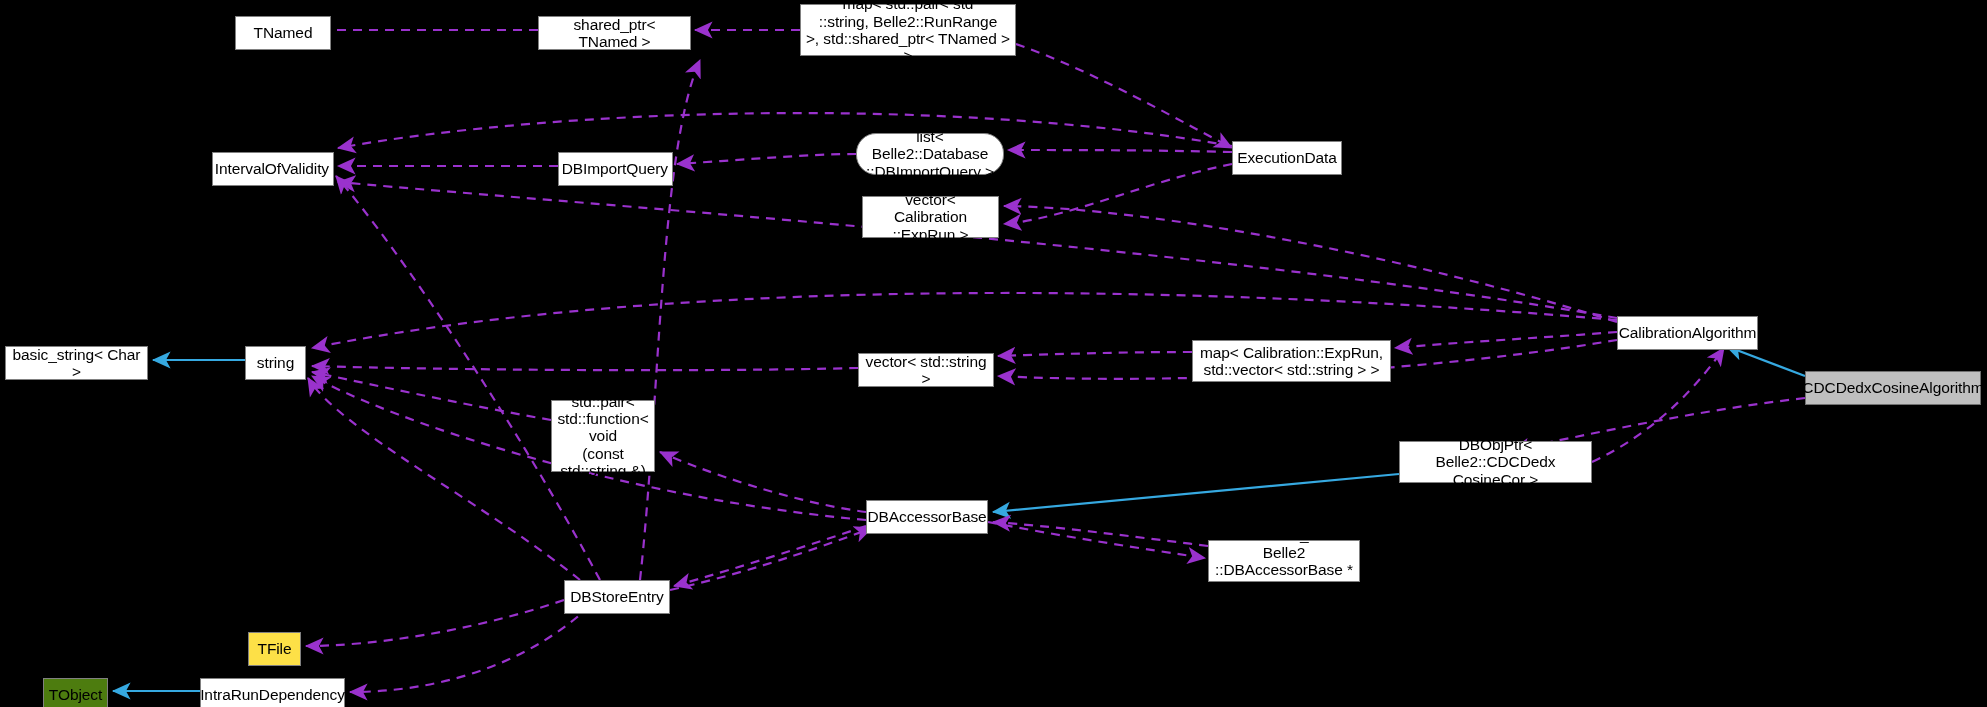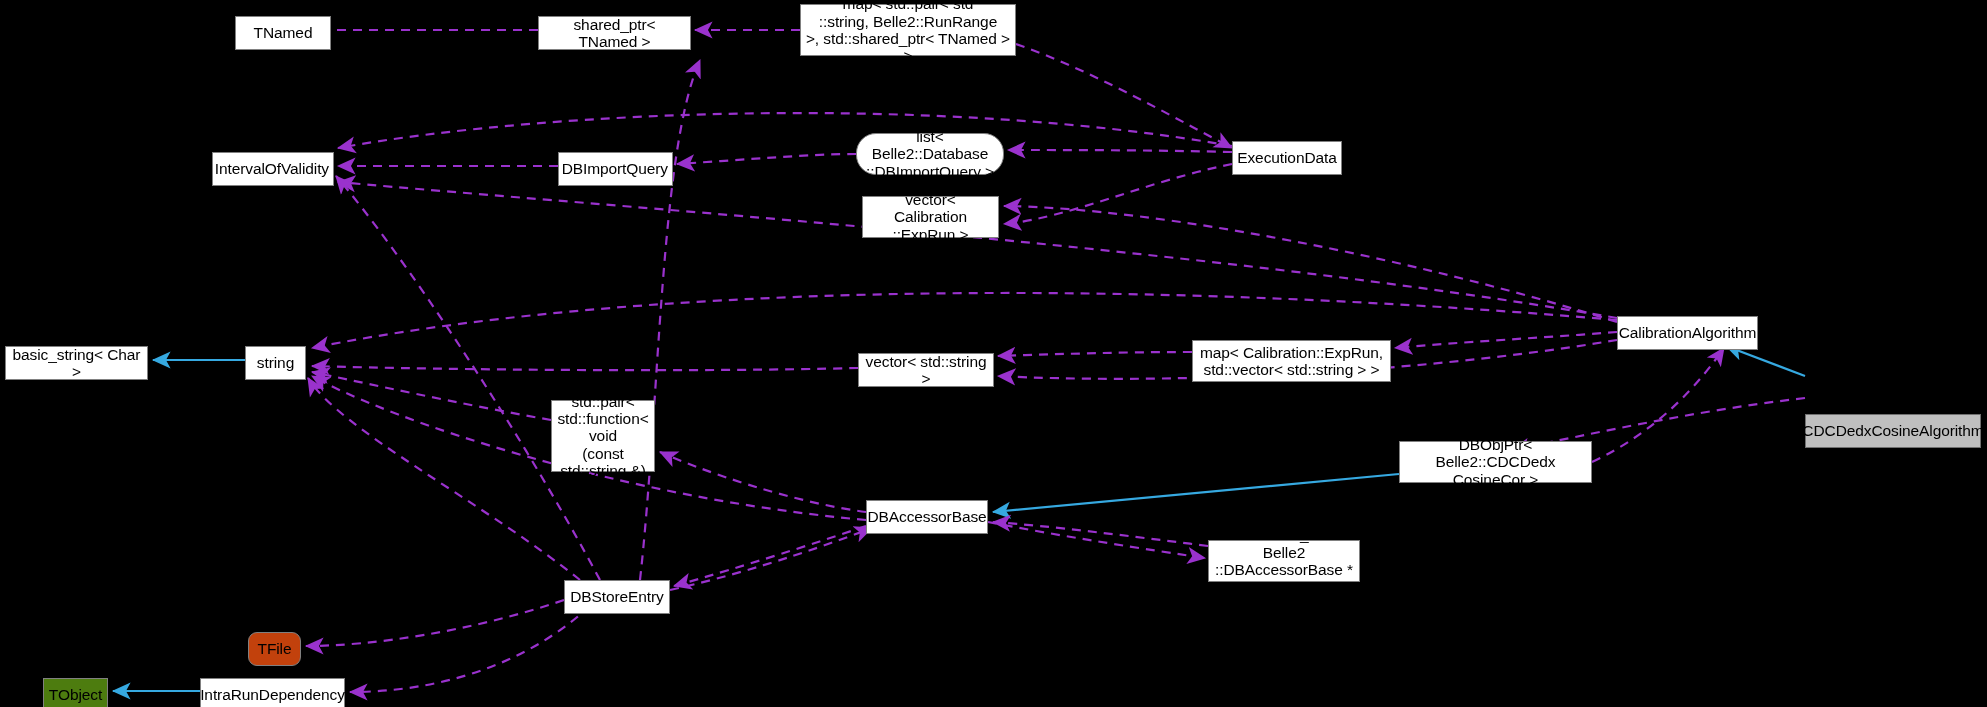--- a/index.html
+++ b/index.html
@@ -3,21 +3,21 @@
 <meta charset="utf-8">
 <style>
   html,body{margin:0;padding:0;background:#000;}
   body{width:1987px;height:707px;overflow:hidden;font-family:"Liberation Sans",sans-serif;}
   #diagram{position:relative;width:1987px;height:707px;background:#000;}
   svg.edges{position:absolute;left:0;top:0;width:1987px;height:707px;}
   .node{position:absolute;box-sizing:border-box;background:#fff;border:1px solid #808080;
         color:#000;display:flex;align-items:center;justify-content:center;text-align:center;
         font-family:"Liberation Sans",sans-serif;font-size:15.5px;line-height:1.12;
         letter-spacing:-0.1px;white-space:pre-line;padding:16px 4px;}
-  .node.current{background:#bfbfbf;border-color:#707070;margin-top:43px;}
+  .node.current{background:#bfbfbf;border-color:#707070;}
   .node-label{pointer-events:none;}
 </style>
 </head>
 <body>
 
 <div id="diagram">
 
   <svg class="edges" viewBox="0 0 1987 707" xmlns="http://www.w3.org/2000/svg">
     <defs>
       <marker id="arrow-usage" markerWidth="9" markerHeight="9" refX="8" refY="4.5" orient="auto" markerUnits="strokeWidth">
@@ -87,18 +87,18 @@
       <div class="node" style="left: 551px; top: 400px; width: 104px; height: 72px; background: rgb(255, 255, 255); border-color: rgb(128, 128, 128);"><span class="node-label">vector&lt; std::pair&lt;
 std::function&lt; void
 (const std::string &amp;)
 &gt;, bool &gt; &gt;</span></div>
       <div class="node" style="left: 866px; top: 500px; width: 122px; height: 28px; background: rgb(255, 255, 255); border-color: rgb(128, 128, 128);"><span class="node-label">DBAccessorBase</span></div>
       <div class="node" style="left: 1399px; top: 441px; width: 193px; height: 42px; background: rgb(255, 255, 255); border-color: rgb(128, 128, 128);"><span class="node-label">DBObjPtr&lt; Belle2::CDCDedx
 CosineCor &gt;</span></div>
       <div class="node" style="left: 1208px; top: 540px; width: 152px; height: 42px; background: rgb(255, 255, 255); border-color: rgb(128, 128, 128);"><span class="node-label">unordered_set&lt; Belle2
 ::DBAccessorBase * &gt;</span></div>
       <div class="node" style="left: 564px; top: 580px; width: 106px; height: 28px; background: rgb(255, 255, 255); border-color: rgb(128, 128, 128);"><span class="node-label">DBStoreEntry</span></div>
-      <div class="node" style="left: 248px; top: 632px; width: 53px; height: 28px; background: #c2410c; border-color: rgb(128, 128, 128); border-radius: 9px;"><span class="node-label">TFile</span></div>
+      <div class="node" style="left: 248px; top: 632px; width: 53px; height: 28px; background: #fde047; border-color: rgb(128, 128, 128);"><span class="node-label">TFile</span></div>
       <div class="node" style="left: 43px; top: 678px; width: 65px; height: 27px; background: #4d7c0f; border-color: rgb(128, 128, 128);"><span class="node-label">TObject</span></div>
       <div class="node" style="left: 200px; top: 678px; width: 145px; height: 27px; background: rgb(255, 255, 255); border-color: rgb(128, 128, 128);"><span class="node-label">IntraRunDependency</span></div>
     </div>
 
 </div>
 
 </body></html>

